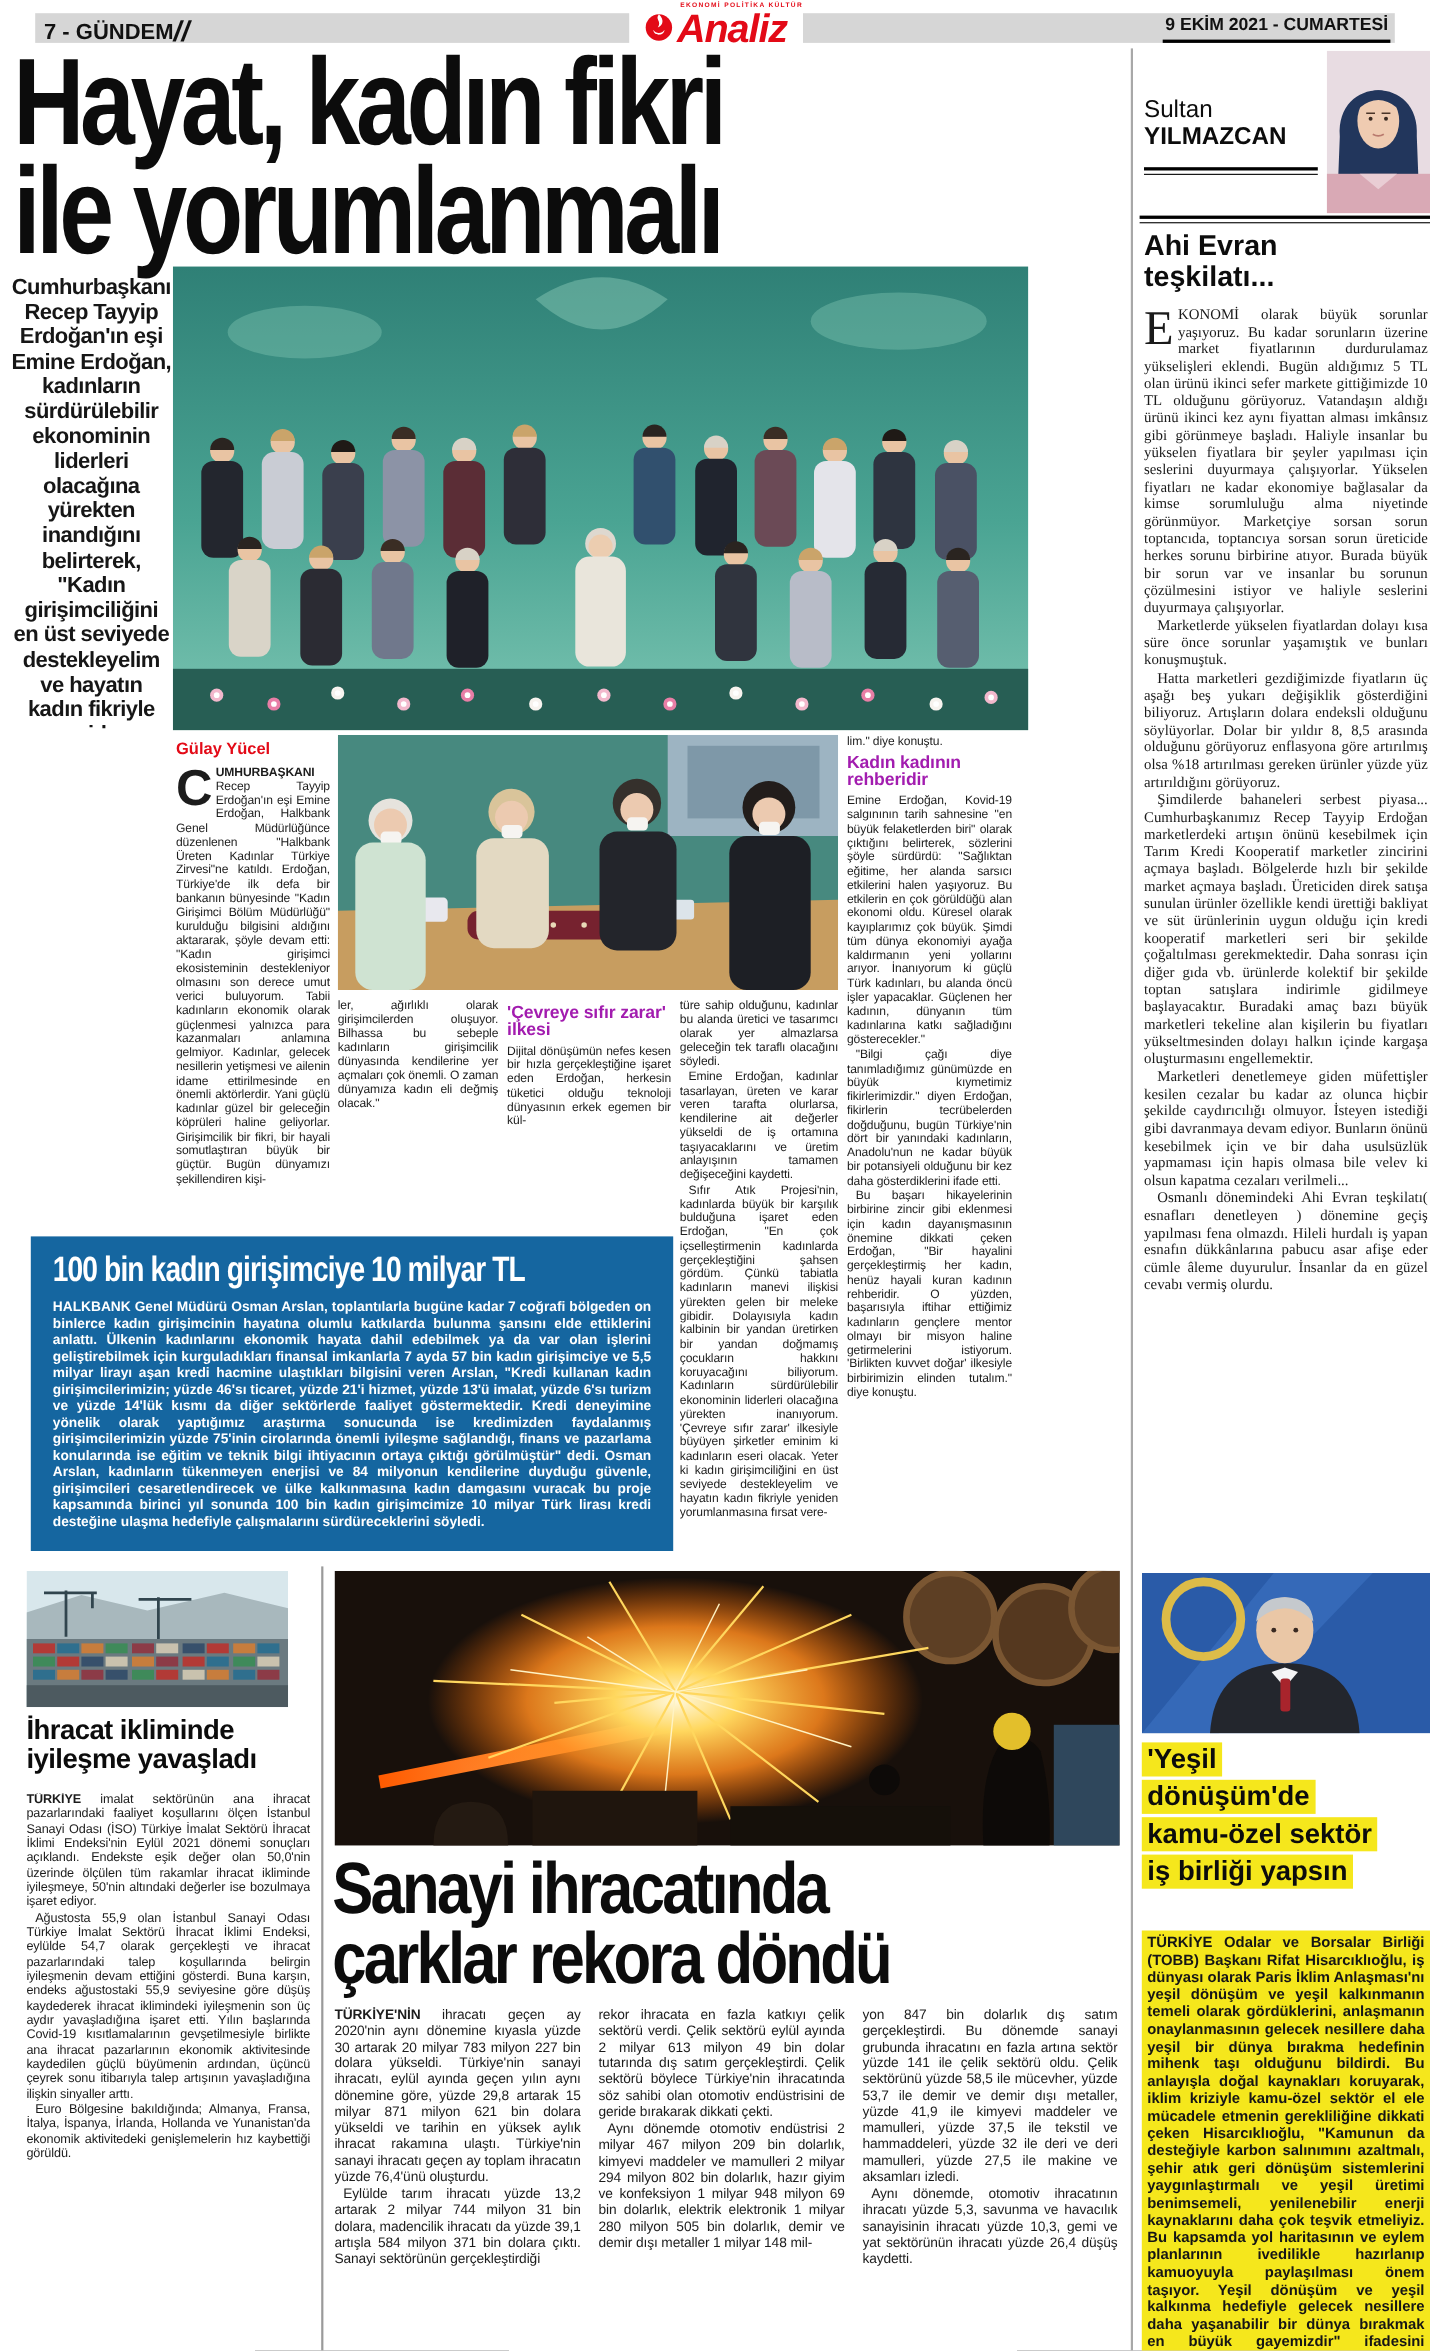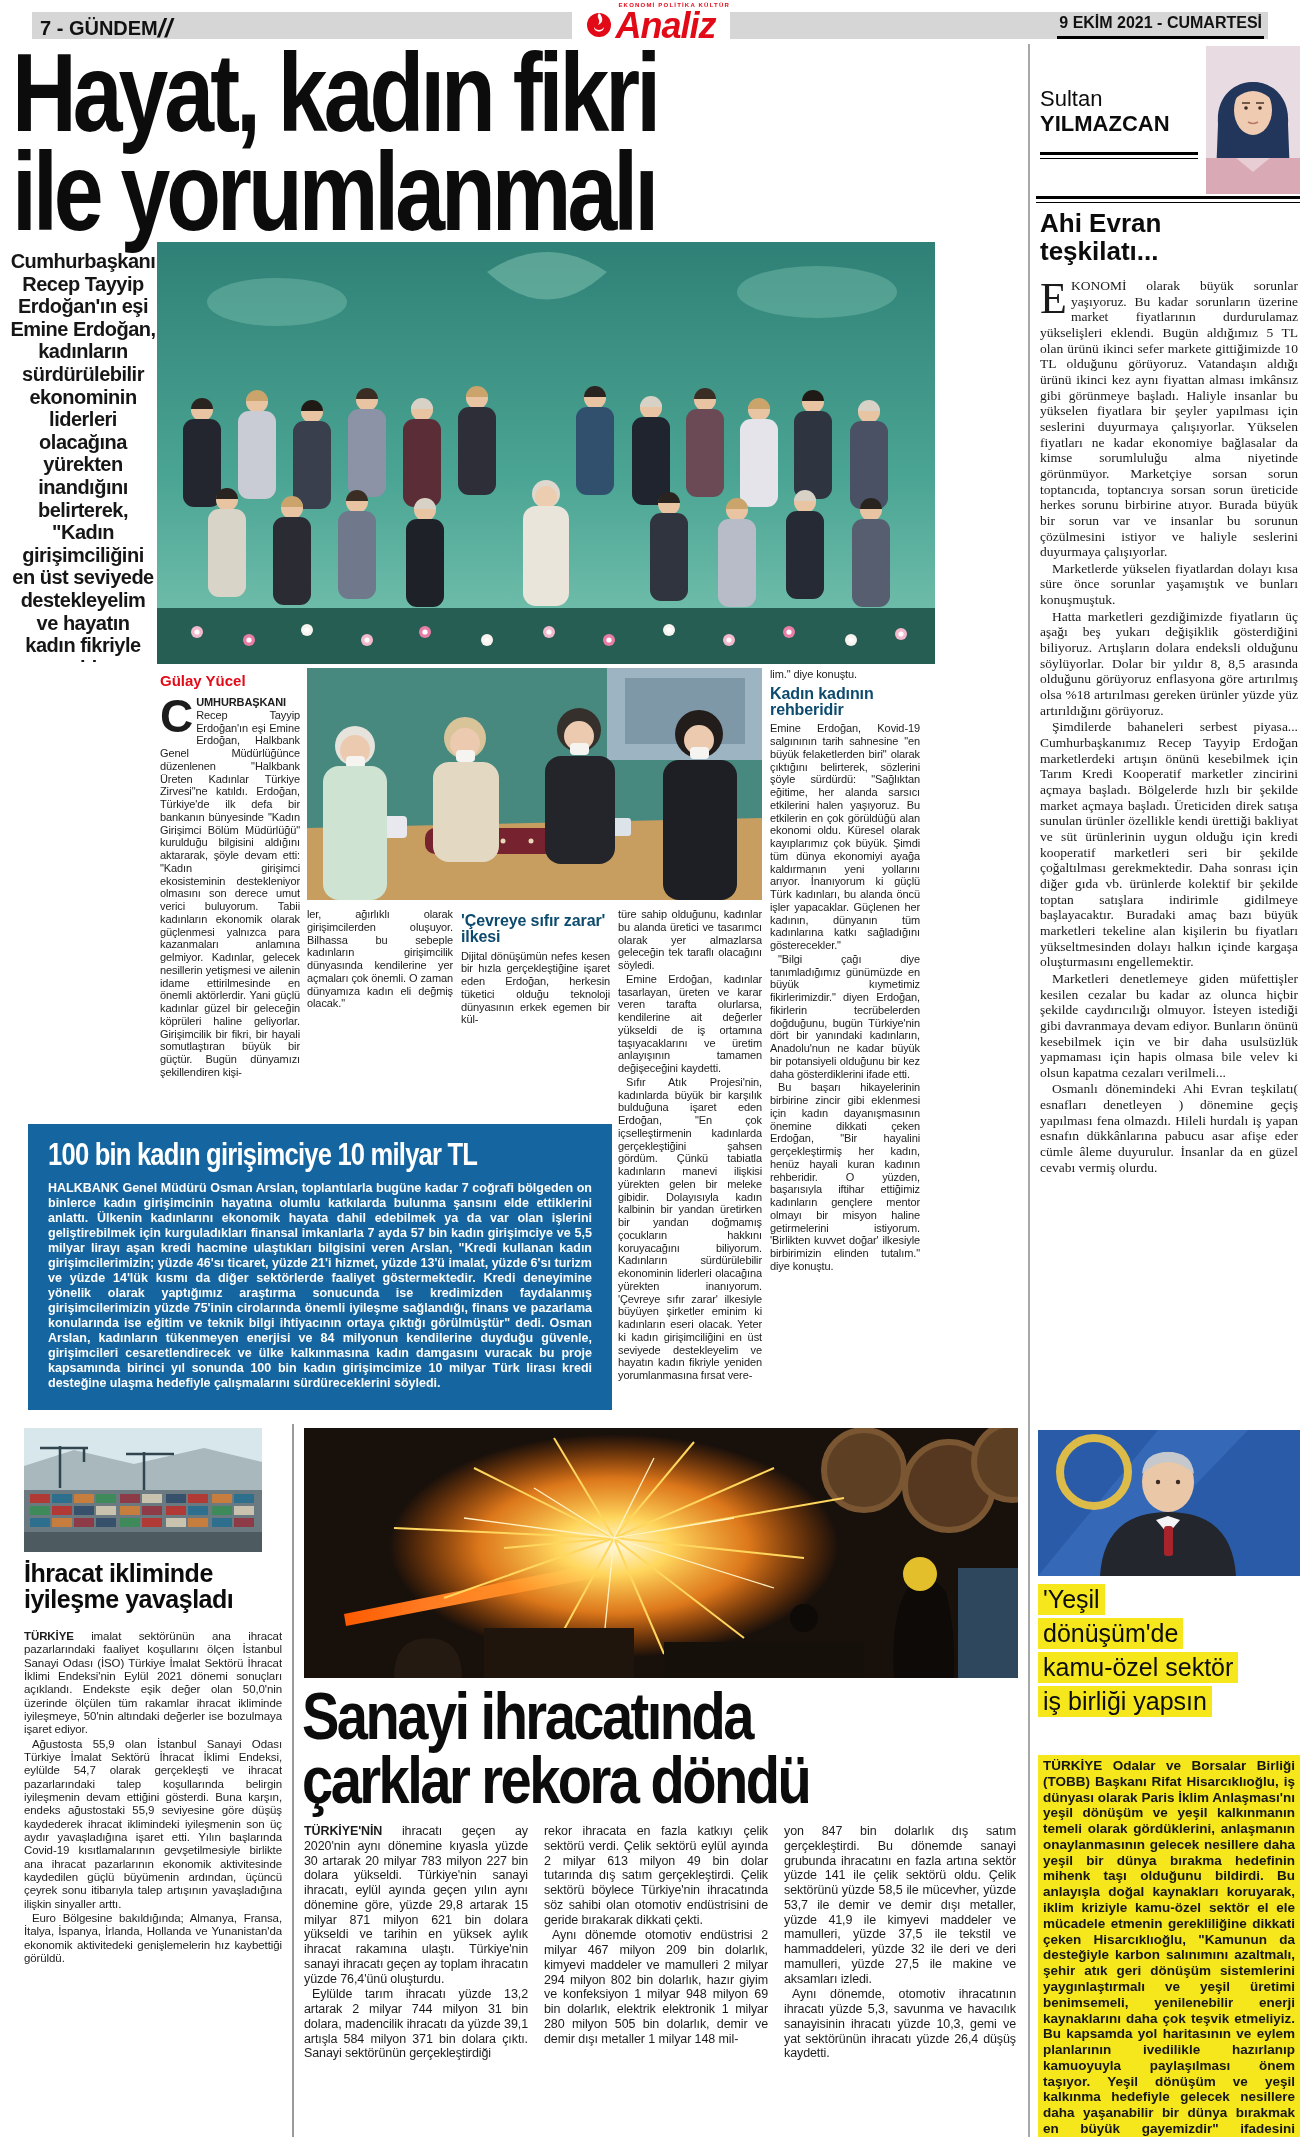--- a/index.html
+++ b/index.html
@@ -21,21 +21,21 @@
             white-space:nowrap;color:#0c0c0c;}
   
   .intro{left:10px;top:250px;width:146px;height:412px;font-size:20px;font-weight:bold;
          text-align:center;line-height:1.13;letter-spacing:-.5px;overflow:hidden;color:#161616;}
   
   .byline{left:160px;top:672px;font-size:15px;font-weight:bold;color:#e30a17;}
   .bodycol{font-size:11px;line-height:1.16;text-align:justify;letter-spacing:-.1px;overflow:hidden;color:#1c1c1c;}
   .bodycol p{margin:0 0 1px;text-indent:8px;}
   .bodycol p.first{text-indent:0;}
   .dropcap{float:left;font-size:46px;line-height:.82;font-weight:bold;padding:2px 3px 0 0;}
-  .subhead{font-size:16px;line-height:1.02;font-weight:bold;color:#0c4a6e;margin:5px 0 4px;text-align:left;text-indent:0;}
+  .subhead{font-size:16px;line-height:1.02;font-weight:bold;color:#a21caf;margin:5px 0 4px;text-align:left;text-indent:0;}
   
   .bluebox{left:28px;top:1124px;width:584px;height:286px;background:#1566a0;color:#fff;
            box-sizing:border-box;padding:12px 20px 10px;overflow:hidden;}
   .bluebox-title{font-size:32px;font-weight:bold;letter-spacing:-1px;white-space:nowrap;
                  transform:scaleX(.8);transform-origin:left top;margin-bottom:8px;}
   .bluebox-body{font-size:12.5px;line-height:1.2;font-weight:bold;text-align:justify;}
   
   .vrule{background:#a8a8a8;width:2px;}
   .drule{border-top:3px solid #000;border-bottom:1px solid #000;height:3px;}
   
@@ -48,21 +48,21 @@
   .serifcol p.first{text-indent:0;}
   .dropcap-serif{float:left;font-size:44px;line-height:.8;padding:3px 4px 0 0;font-family:"Liberation Serif",serif;}
   
   .exp-title{left:24px;top:1560px;width:252px;font-size:25px;font-weight:bold;line-height:1.05;letter-spacing:-.5px;color:#0c0c0c;}
   .exp-body{left:24px;top:1630px;width:258px;height:504px;font-size:11.5px;}
   .ind-title{left:302px;top:1684px;transform:scaleX(.85);transform-origin:left top;
              font-size:66px;font-weight:bold;line-height:.97;letter-spacing:-3px;white-space:nowrap;color:#0c0c0c;}
   .ind-col{top:1824px;height:310px;font-size:12.5px;line-height:1.18;}
   
   .green-title{left:1038px;top:1584px;width:262px;}
-  .green-title span{display:inline-block;background:#f5e71c;font-size:25px;font-weight:normal;
+  .green-title span{display:inline-block;background:#f5e71c;font-size:25px;font-weight:bold;
                     line-height:1;padding:3px 5px;margin-bottom:3px;color:#0c0c0c;}
   .green-body{left:1038px;top:1712px;width:262px;height:420px;background:#f5e71c;box-sizing:border-box;
               padding:3px 5px;font-size:13.5px;font-weight:bold;line-height:1.17;text-align:justify;overflow:hidden;color:#151515;margin-top:43px;}
   .photo{overflow:hidden;}
   .photo svg{display:block;}
 </style>
 </head>
 <body>
 
 <div class="page">

